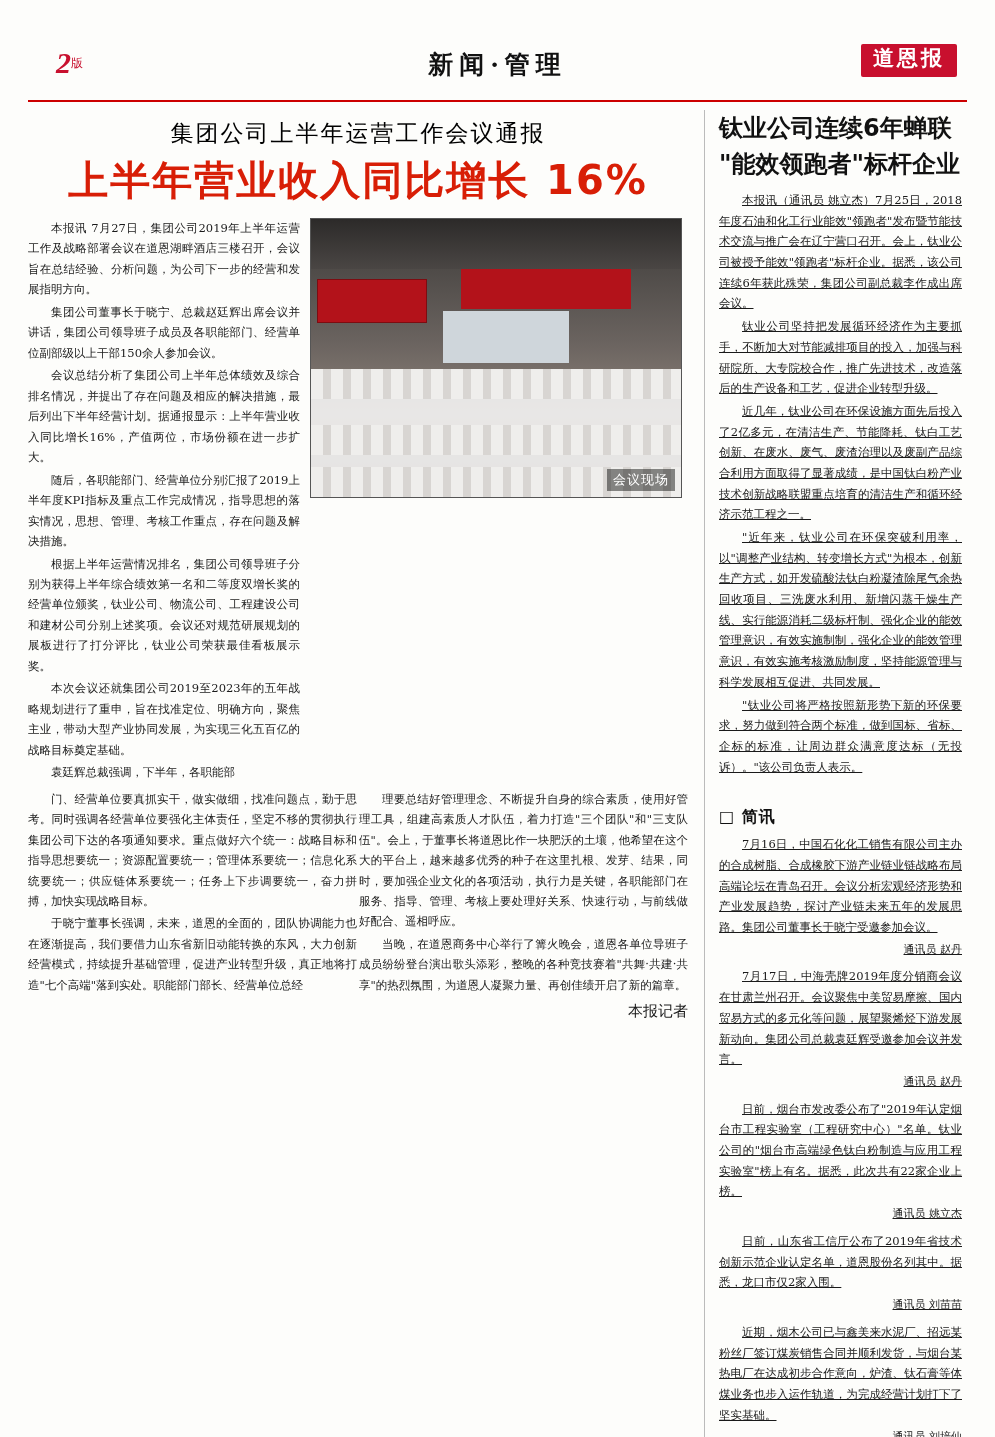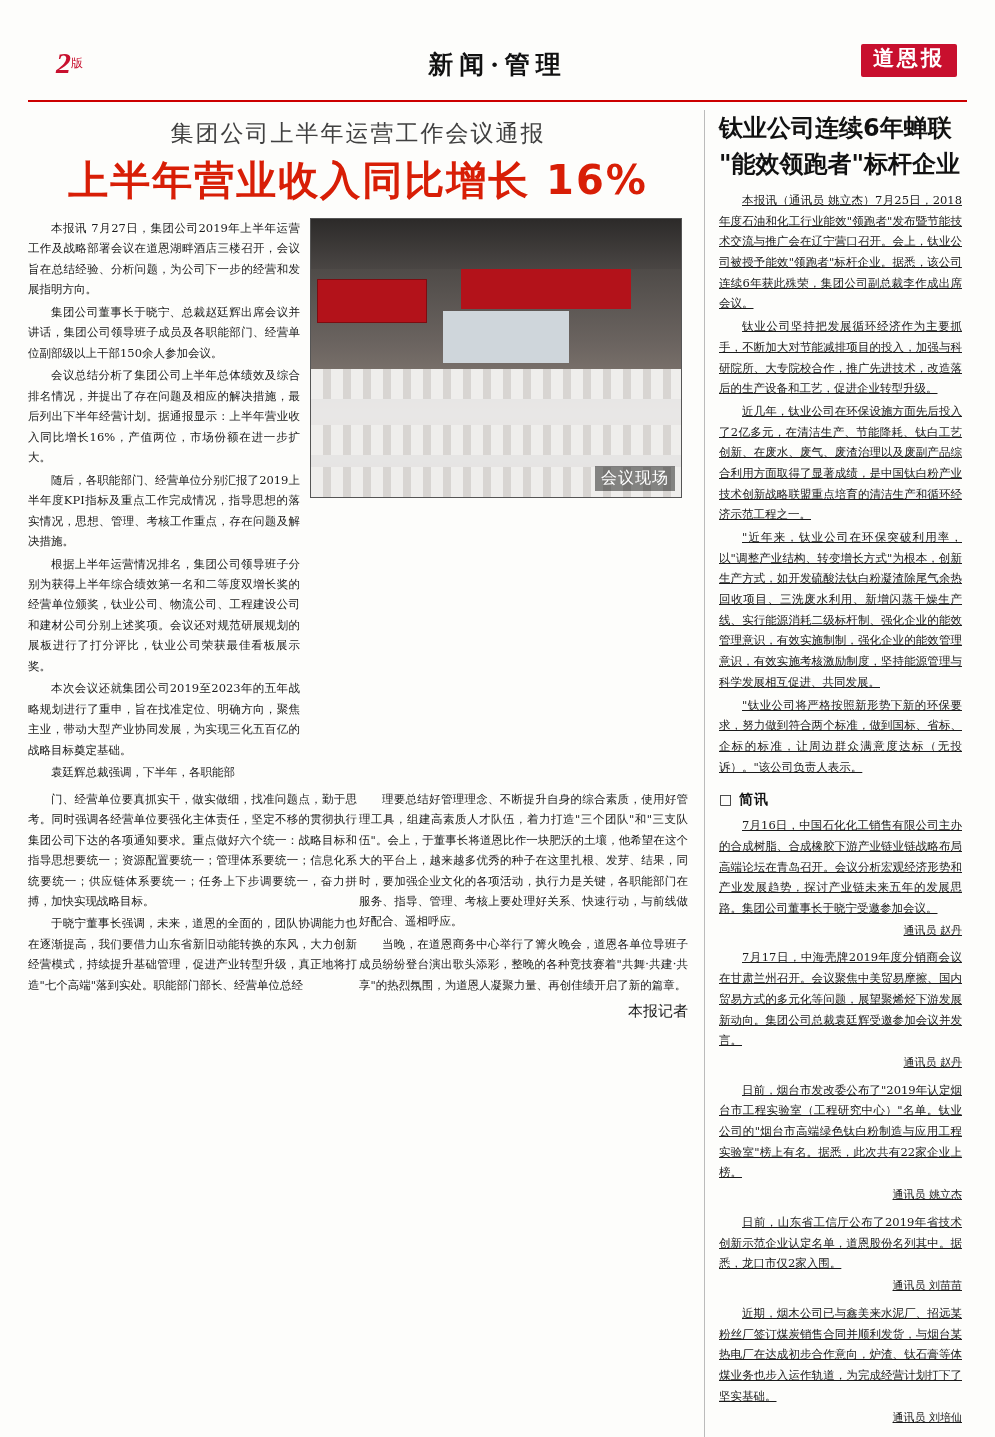--- a/index.html
+++ b/index.html
@@ -64,21 +64,21 @@
     width:258px;margin-left:16px;
     border-left:1px solid #bbb;
     padding-left:14px;
     box-sizing:border-box;
   }
   
   .kicker{
     text-align:center;
     font-size:23px;
     letter-spacing:2px;
-    color:#404040;
+    color:#000000;
     margin:8px 0 4px 0;
     font-family:"DejaVu Serif","Liberation Serif",serif;
   }
   .headline-red{
     text-align:center;
     font-size:40px;
     font-weight:bold;
     color:#d81e06;
     letter-spacing:2px;
     margin:2px 0 10px 0;
@@ -135,24 +135,24 @@
     position:absolute;left:0;width:370px;height:26px;
     background:rgba(245,245,245,.88);
   }
   .photo .people{
     position:absolute;left:0;width:370px;height:30px;
     background:repeating-linear-gradient(90deg,#efeeec 0 12px,#d8d5d2 12px 20px);
   }
   .photo-caption{
     position:absolute;right:6px;bottom:6px;
     background:rgba(0,0,0,.45);
-    color:#fff;font-size:16px;padding:2px 6px;letter-spacing:1px;
+    color:#fff;font-size:13px;padding:2px 6px;letter-spacing:1px;
   }
   .brief-title{
-    font-size:14px;font-weight:bold;margin:14px 0 6px 0;letter-spacing:1px;
+    font-size:16px;font-weight:bold;margin:30px 0 6px 0;letter-spacing:1px;
   }
   .brief-item{margin-bottom:5px;}
   .brief-sign{
     text-align:right;font-size:11px;color:#222;margin:1px 0 7px 0;
   }
   .sign{
     text-align:right;font-size:15px;margin-top:3px;
   }
 </style>
 </head>

